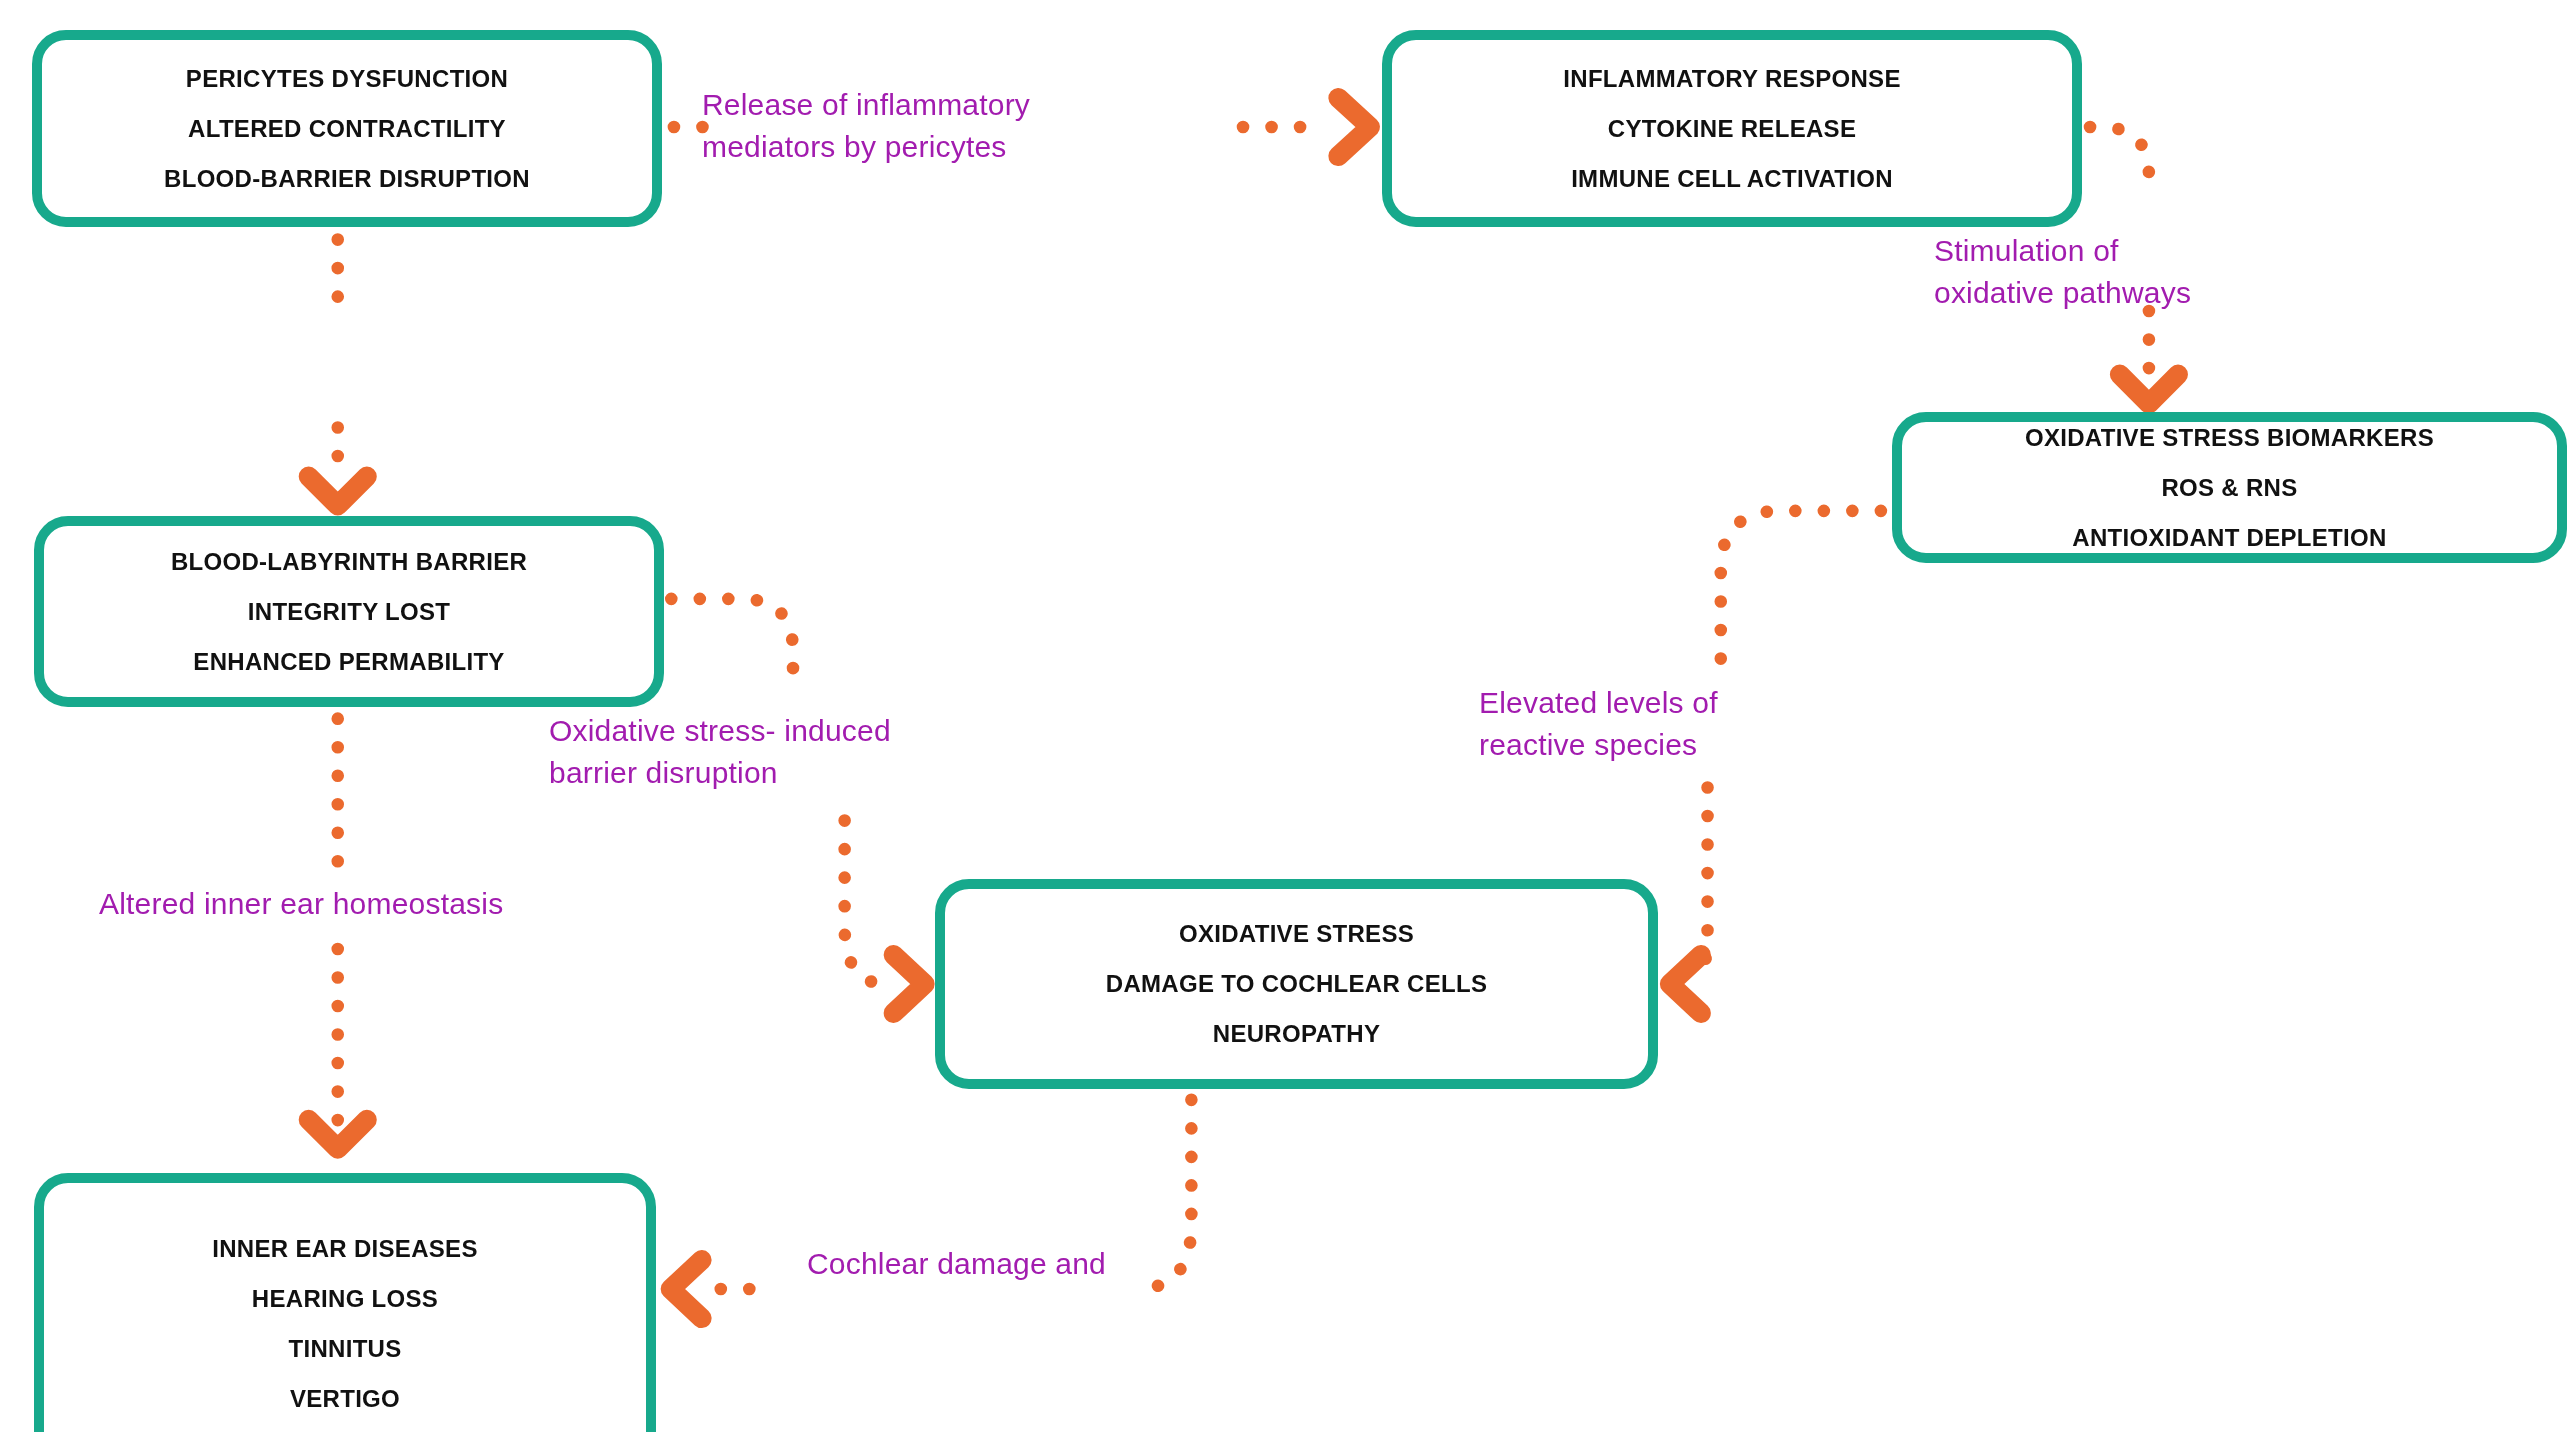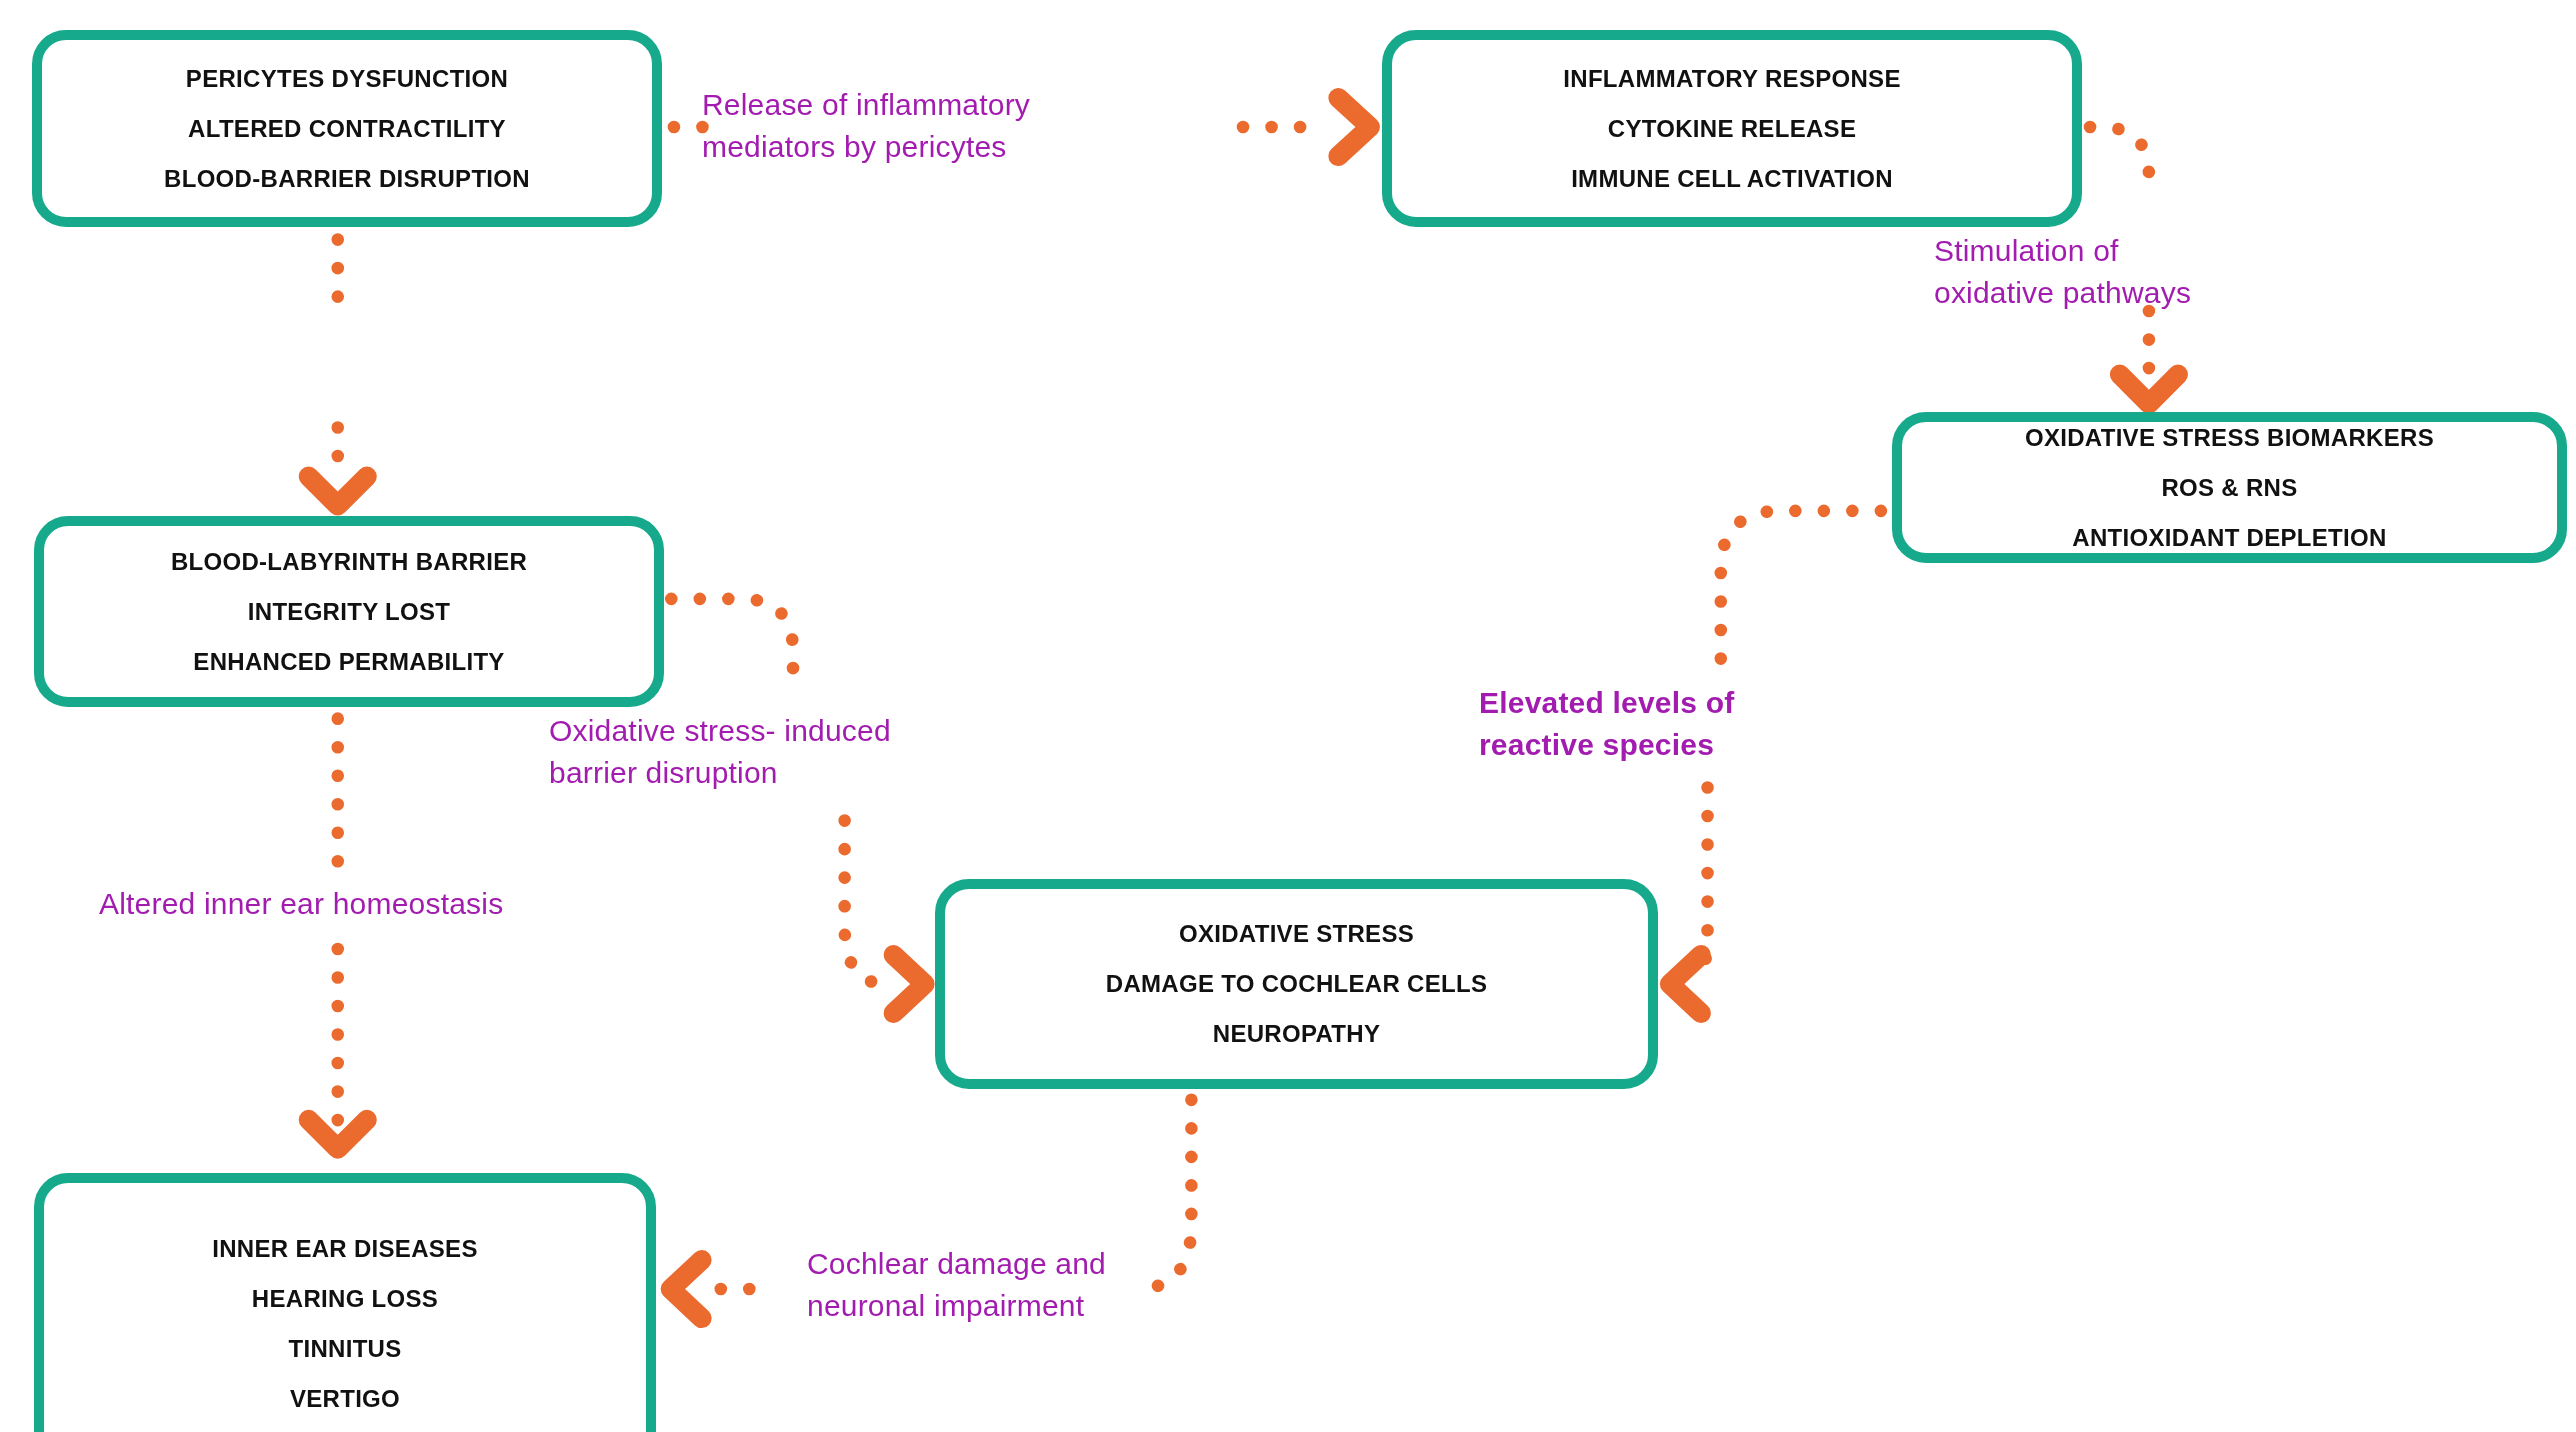--- a/index.html
+++ b/index.html
@@ -104,28 +104,27 @@
     <div>Stimulation of</div>
     <div>oxidative pathways</div>
   </div>
 
 
   <div class="elabel" style="left:549px;top:710px;width:490px;">
     <div>Oxidative stress- induced</div>
     <div>barrier disruption</div>
   </div>
 
-  <div class="elabel" style="left:1479px;top:682px;width:410px;font-weight:bold;">
+  <div class="elabel" style="left:1479px;top:682px;width:410px;">
     <div>Elevated levels of</div>
     <div>reactive species</div>
   </div>
 
   <div class="elabel" style="left:99px;top:883px;width:477px;">
     <div>Altered inner ear homeostasis</div>
   </div>
 
   <div class="elabel" style="left:807px;top:1243px;width:384px;">
     <div>Cochlear damage and</div>
-    <div>neuronal impairment</div>
   </div>
 
 </div>
 
 
 </body></html>

